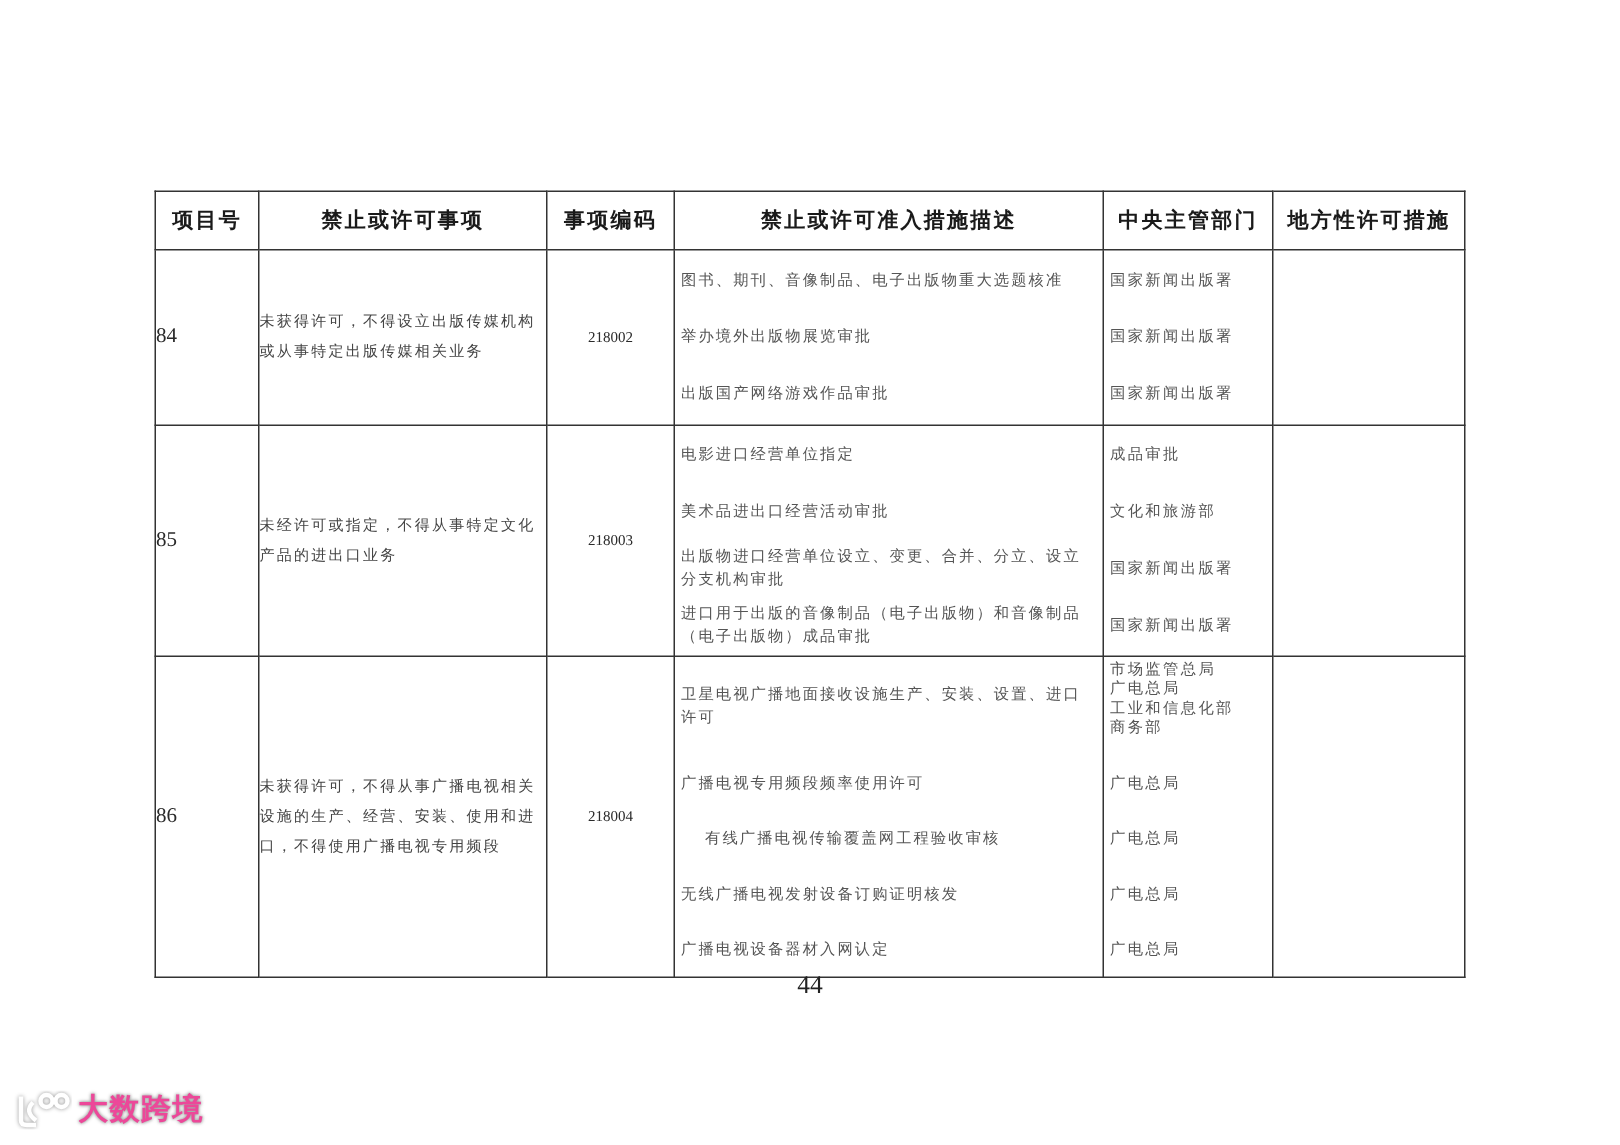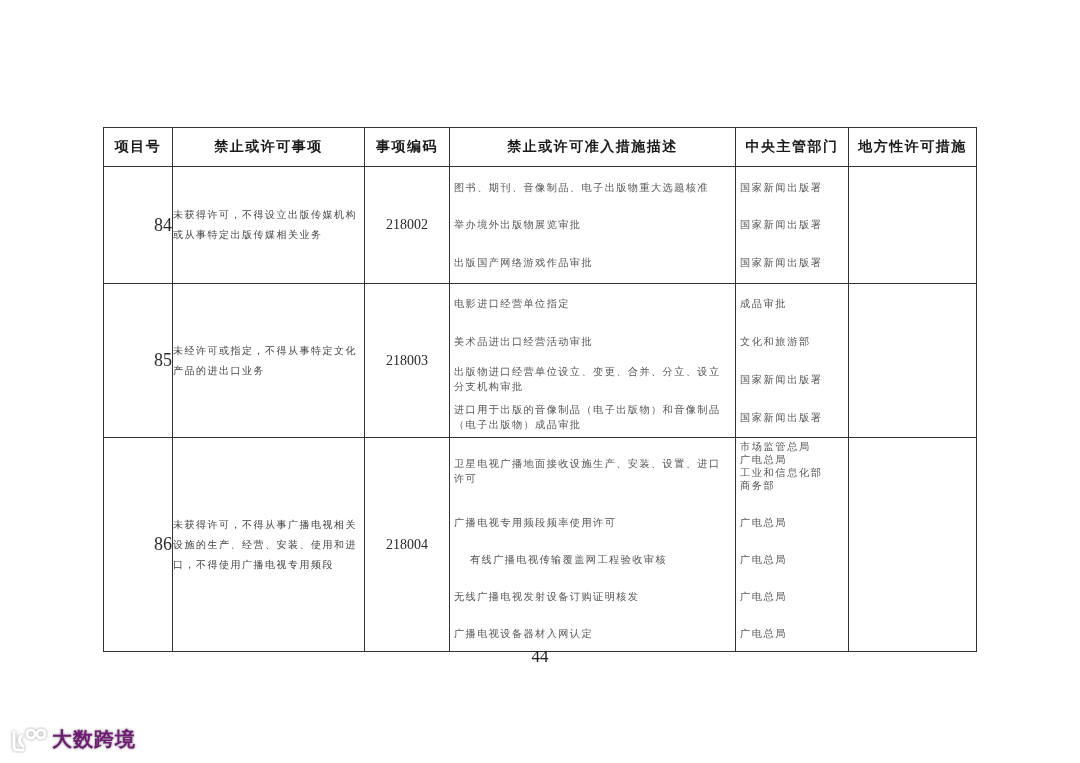--- a/index.html
+++ b/index.html
@@ -36,29 +36,29 @@
   }
   table.main th {
     height: 38px;
     font-size: 14px;
     font-weight: bold;
     letter-spacing: 1.5px;
     text-align: center;
     color: #1a1a1a;
   }
   td.num {
-    text-align: right;
+    text-align: left;
     font-family: "Liberation Serif", "DejaVu Serif", serif;
-    font-size: 18px;
+    font-size: 14px;
     color: #2a2a2a;
   }
   td.code {
     text-align: center;
     font-family: "Liberation Serif", "DejaVu Serif", serif;
-    font-size: 14px;
+    font-size: 10px;
     color: #2a2a2a;
   }
   td.item {
     font-size: 10px;
     line-height: 20px;
     letter-spacing: 1.5px;
     color: #444;
     padding: 0 4px 0 6px;
   }
   td.list {
@@ -94,21 +94,21 @@
     font-size: 17px;
     color: #222;
   }
   .watermark {
     position: absolute;
     left: 8px;
     top: 726px;
     display: flex;
     align-items: center;
     gap: 4px;
-    color: #701a75;
+    color: #ec4899;
     font-family: "DejaVu Sans", "Liberation Sans", sans-serif;
     font-size: 20px;
     font-weight: bold;
     text-shadow: 0 0 2px #9a9a9a, 0 0 3px #b0b0b0;
     letter-spacing: 1px;
   }
   .watermark svg { display:block; }
 </style>
 </head>
 <body>

